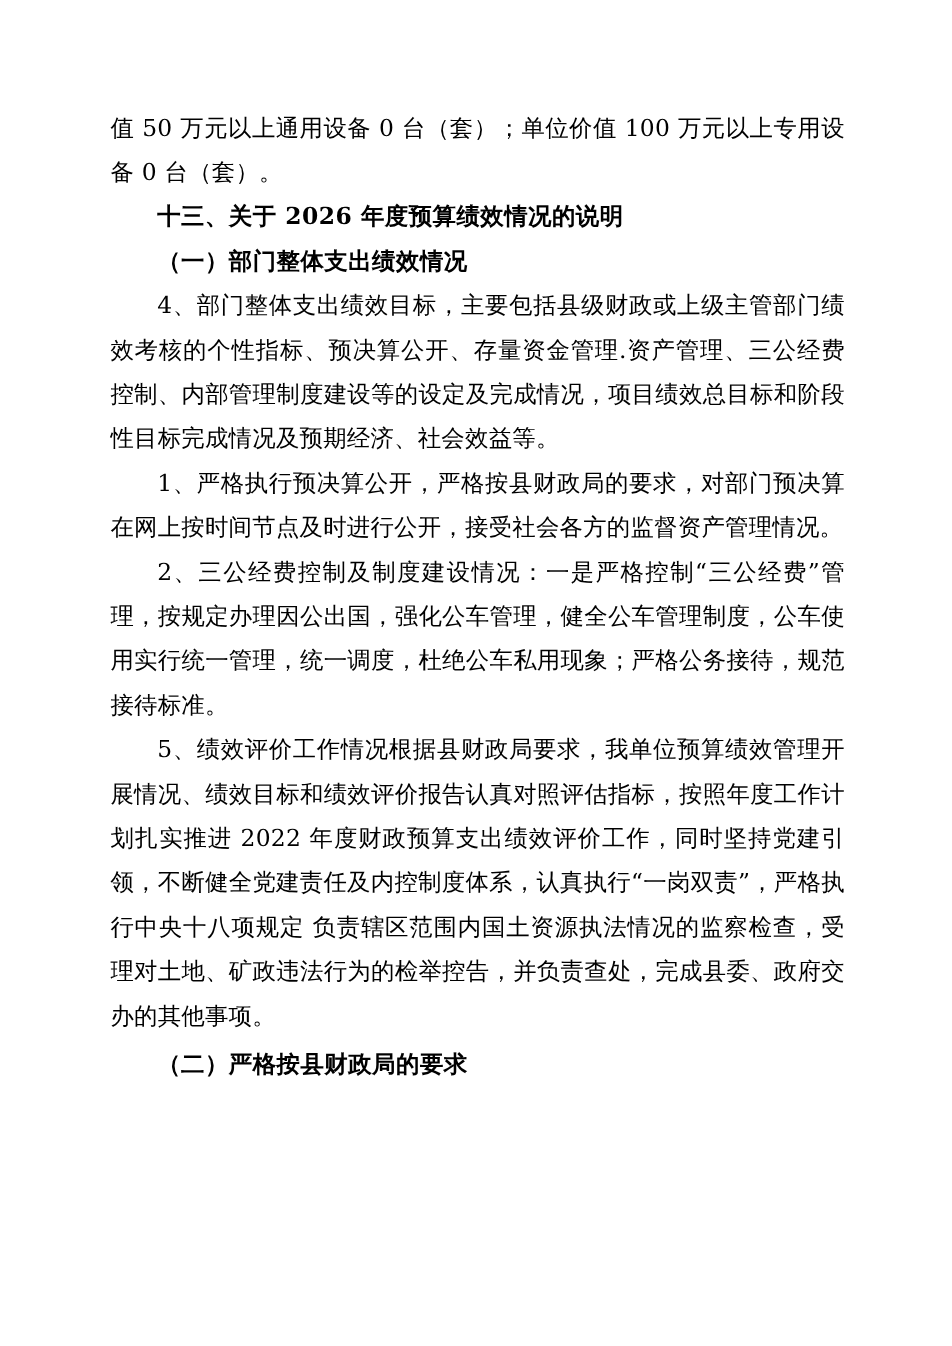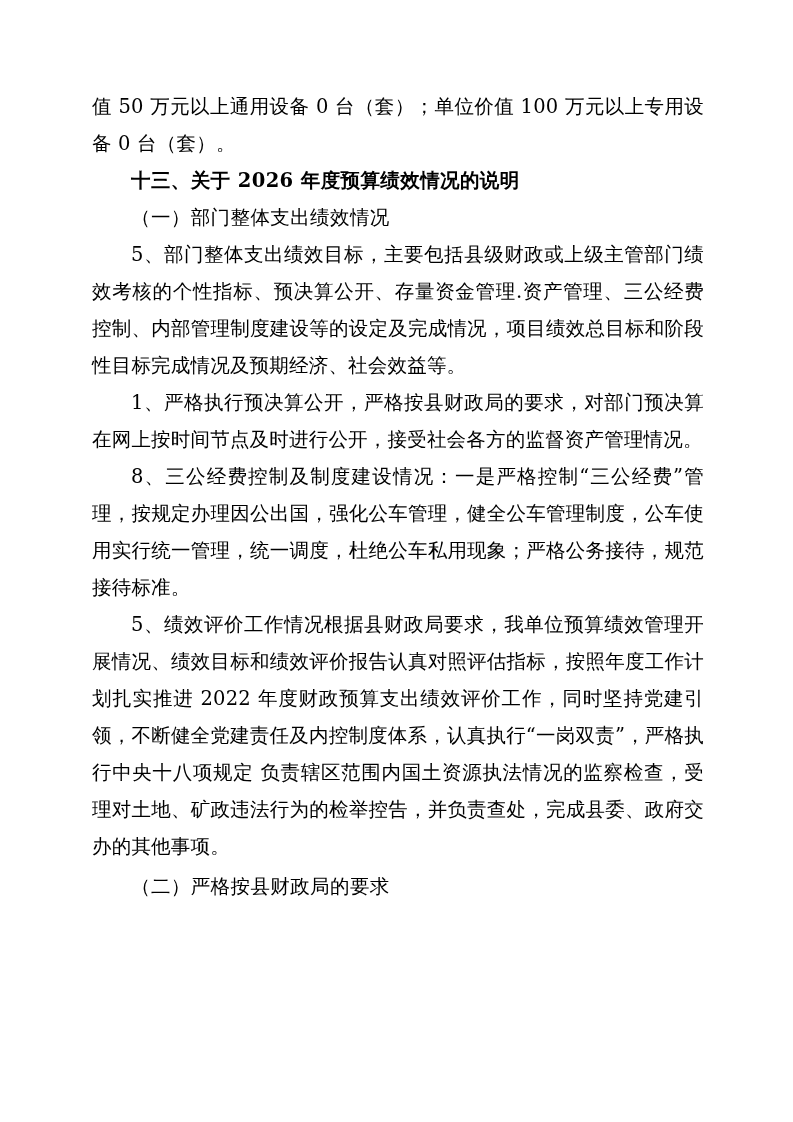--- a/index.html
+++ b/index.html
@@ -34,44 +34,44 @@
   }
   p.indent {
     text-indent: 39px;
   }
   p.heading {
     font-weight: bold;
     text-indent: 39px;
     letter-spacing: 0.4px;
   }
   p.subheading {
-    font-weight: normal;
+    font-weight: bold;
     text-indent: 39px;
     letter-spacing: 0.4px;
   }
   .gap-sm { height: 3px; }
 </style>
 </head>
 <body>
 
 <div class="page">
   <div class="body-area">
 
     <p class="plain">值 50 万元以上通用设备 0 台（套）；单位价值 100 万元以上专用设备 0 台（套）。</p>
 
     <p class="heading">十三、关于 2026 年度预算绩效情况的说明</p>
 
     <p class="subheading">（一）部门整体支出绩效情况</p>
 
-    <p class="indent">5、部门整体支出绩效目标，主要包括县级财政或上级主管部门绩效考核的个性指标、预决算公开、存量资金管理.资产管理、三公经费控制、内部管理制度建设等的设定及完成情况，项目绩效总目标和阶段性目标完成情况及预期经济、社会效益等。</p>
+    <p class="indent">4、部门整体支出绩效目标，主要包括县级财政或上级主管部门绩效考核的个性指标、预决算公开、存量资金管理.资产管理、三公经费控制、内部管理制度建设等的设定及完成情况，项目绩效总目标和阶段性目标完成情况及预期经济、社会效益等。</p>
 
     <p class="indent">1、严格执行预决算公开，严格按县财政局的要求，对部门预决算在网上按时间节点及时进行公开，接受社会各方的监督资产管理情况。</p>
 
 
-    <p class="indent">8、三公经费控制及制度建设情况：一是严格控制“三公经费”管理，按规定办理因公出国，强化公车管理，健全公车管理制度，公车使用实行统一管理，统一调度，杜绝公车私用现象；严格公务接待，规范接待标准。</p>
+    <p class="indent">2、三公经费控制及制度建设情况：一是严格控制“三公经费”管理，按规定办理因公出国，强化公车管理，健全公车管理制度，公车使用实行统一管理，统一调度，杜绝公车私用现象；严格公务接待，规范接待标准。</p>
 
     <p class="indent">5、绩效评价工作情况根据县财政局要求，我单位预算绩效管理开展情况、绩效目标和绩效评价报告认真对照评估指标，按照年度工作计划扎实推进 2022 年度财政预算支出绩效评价工作，同时坚持党建引领，不断健全党建责任及内控制度体系，认真执行“一岗双责”，严格执行中央十八项规定 负责辖区范围内国土资源执法情况的监察检查，受理对土地、矿政违法行为的检举控告，并负责查处，完成县委、政府交办的其他事项。</p>
 
     <div class="gap-sm"></div>
 
     <p class="subheading">（二）严格按县财政局的要求</p>
 
   </div>
 </div>
 

